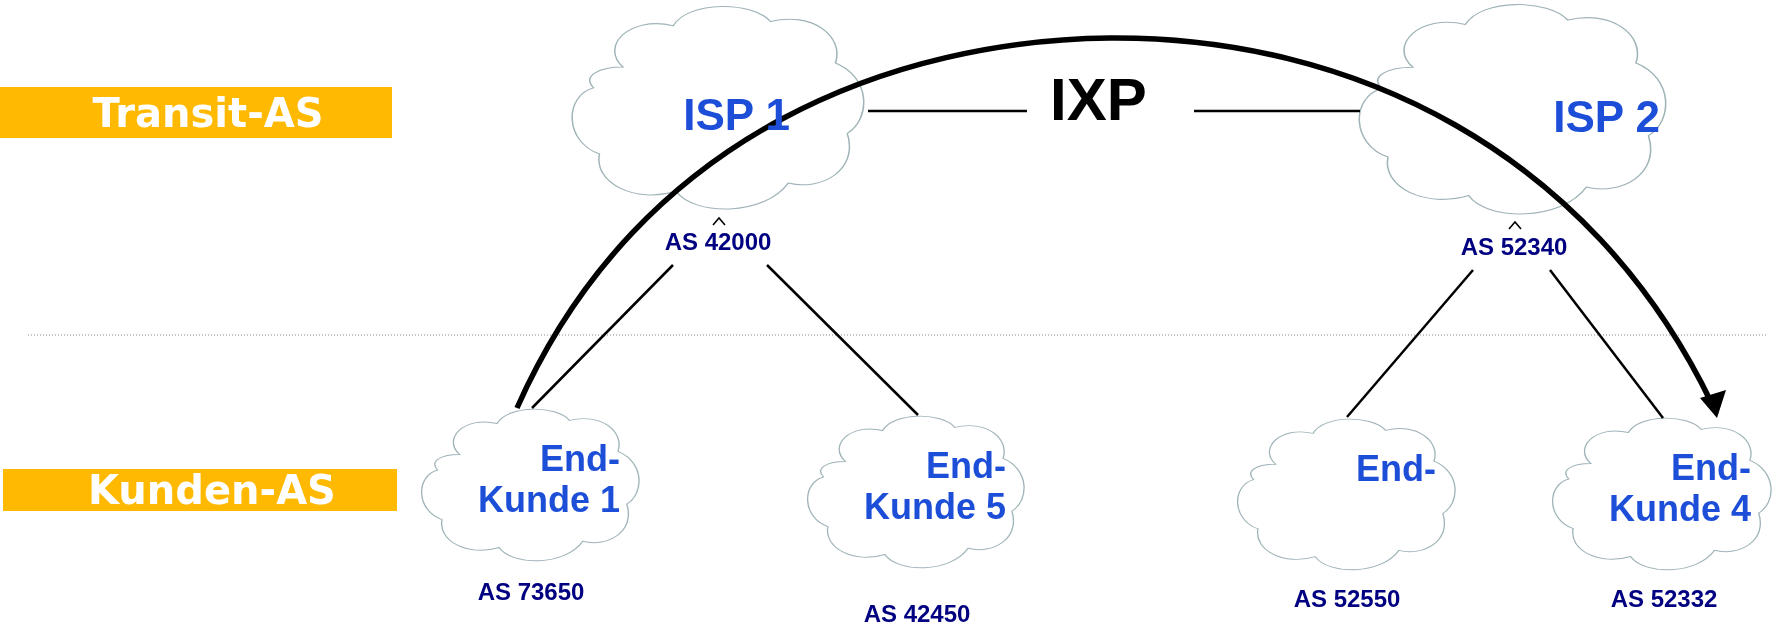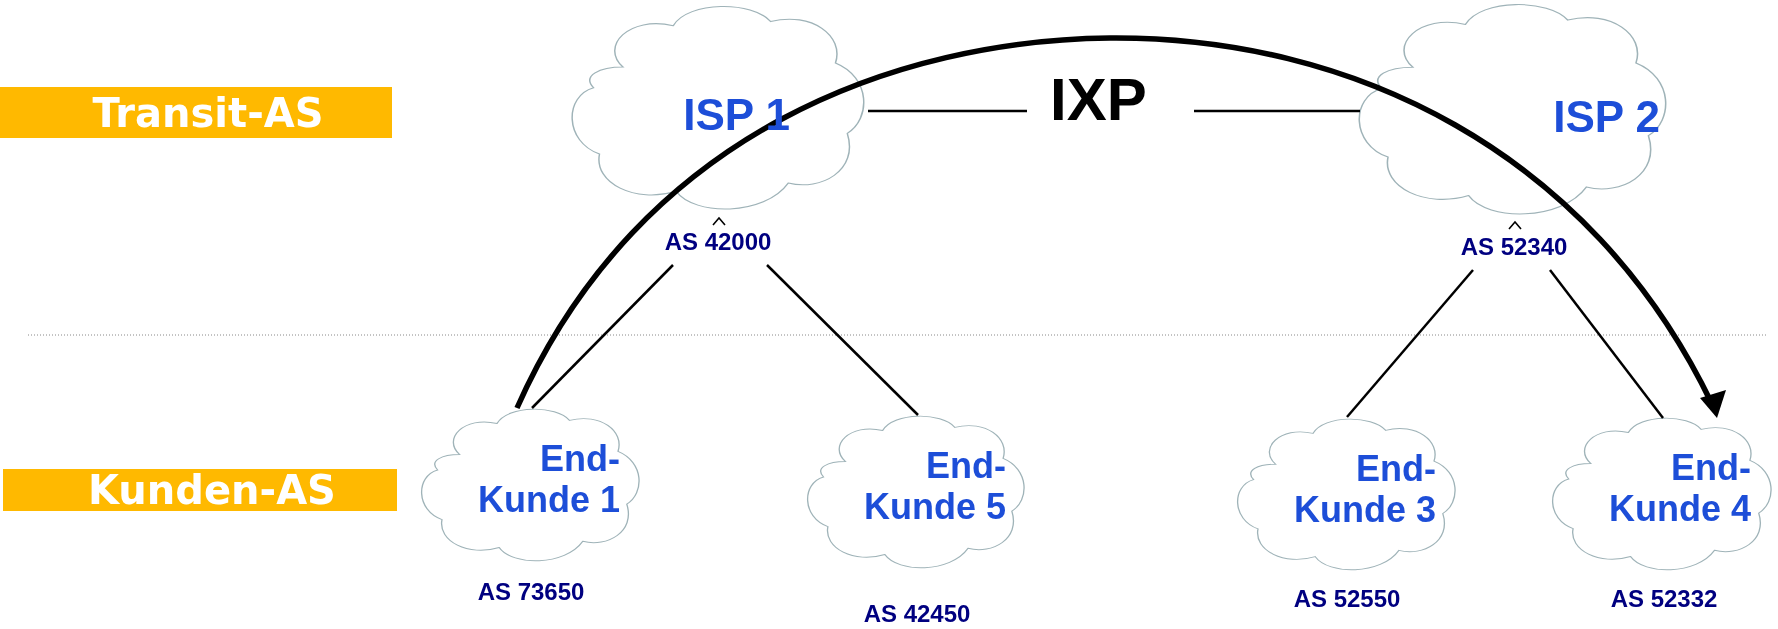--- a/index.html
+++ b/index.html
@@ -75,21 +75,20 @@
 <div class="node-label" style="left:440px;top:438px;width:180px;font-size:36px;">
   <div>End-</div>
   <div>Kunde 1</div>
 </div>
 <div class="node-label" style="left:826px;top:445px;width:180px;font-size:36px;">
   <div>End-</div>
   <div>Kunde 5</div>
 </div>
 <div class="node-label" style="left:1256px;top:448px;width:180px;font-size:36px;">
   <div>End-</div>
-  <div>Kunde 3</div>
 </div>
 <div class="node-label" style="left:1571px;top:447px;width:180px;font-size:36px;">
   <div>End-</div>
   <div>Kunde 4</div>
 </div>
 
 <div class="as-label" style="left:453px;top:578px;width:156px;">AS 73650</div>
 <div class="as-label" style="left:839px;top:583px;width:156px;margin-top:17px;">AS 42450</div>
 <div class="as-label" style="left:1269px;top:585px;width:156px;">AS 52550</div>
 <div class="as-label" style="left:1586px;top:585px;width:156px;">AS 52332</div>

